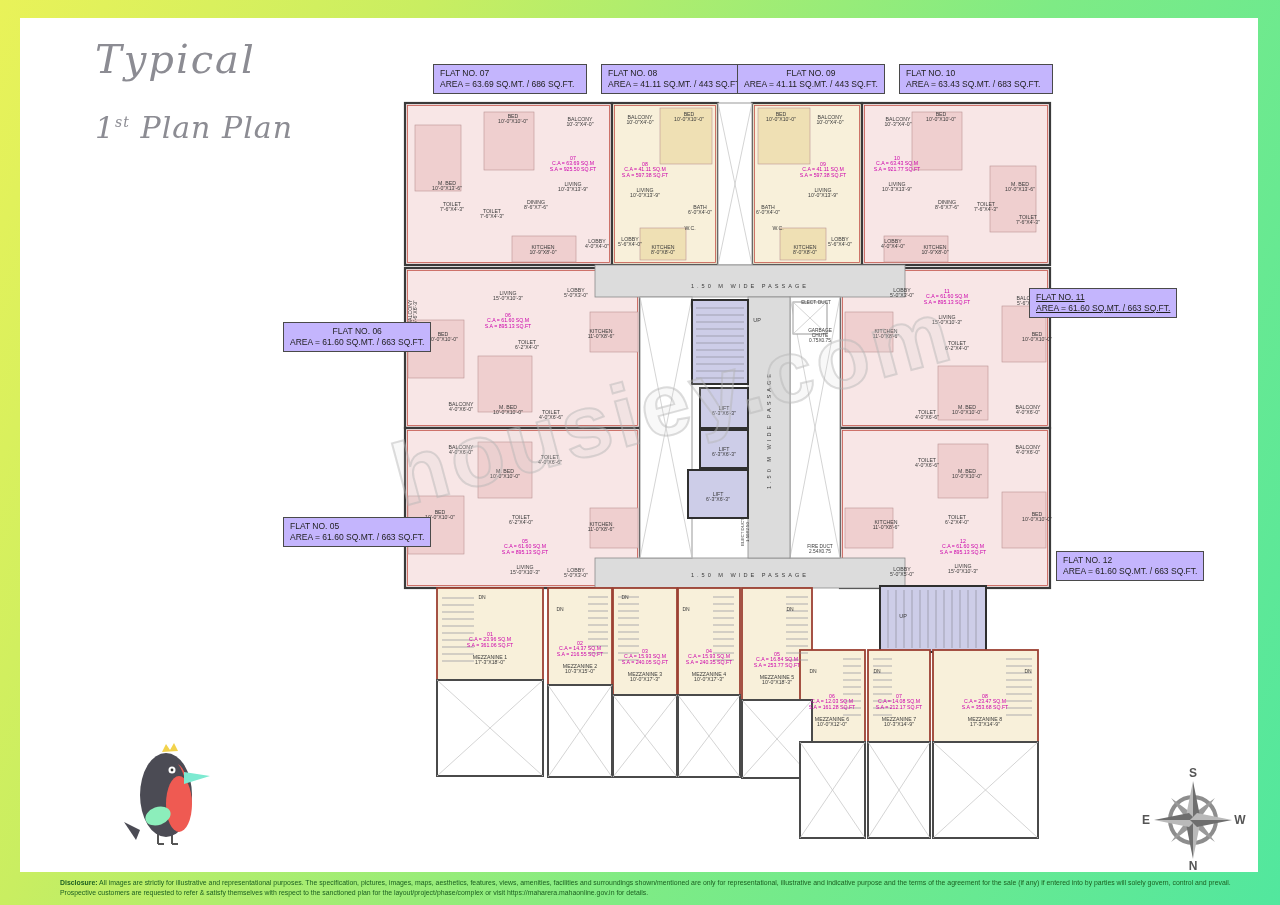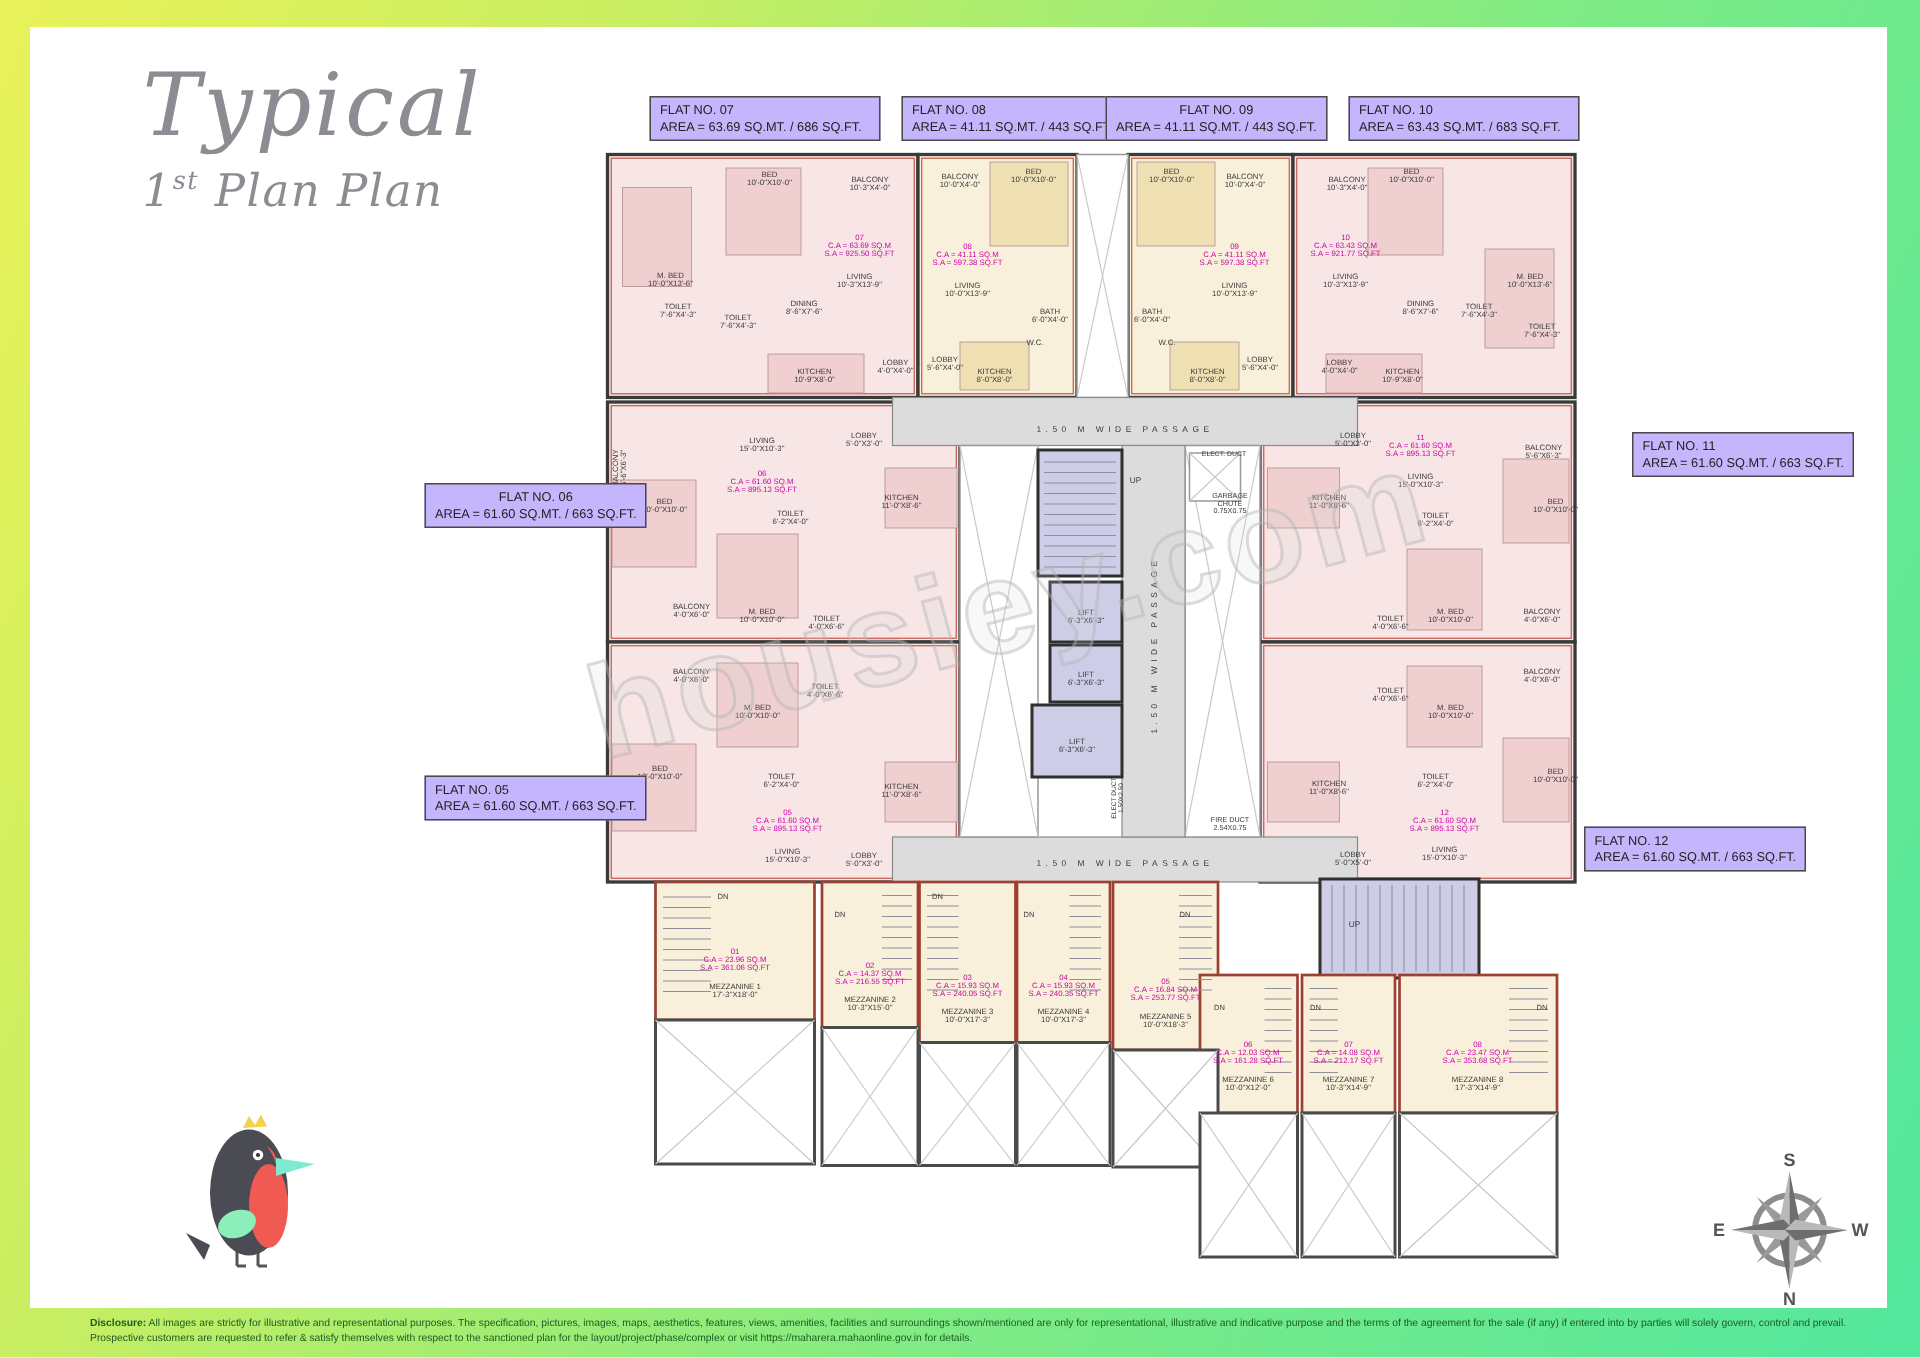--- a/index.html
+++ b/index.html
@@ -5,28 +5,28 @@
   html,body{margin:0;padding:0}
   body{
     width:1280px;height:905px;position:relative;overflow:hidden;
     font-family:"Liberation Sans",sans-serif;
     background:linear-gradient(115deg,#e9f259 0%,#c9ee61 25%,#7eeb85 62%,#52e79e 100%);
   }
   .canvas{position:absolute;left:20px;top:18px;right:22px;bottom:33px;background:#ffffff;}
   .title-main{
     position:absolute;left:95px;top:36px;
     font-family:"DejaVu Serif",serif;font-style:italic;
-    font-size:58px;color:#8c8c93;letter-spacing:2px;
+    font-size:40px;color:#8c8c93;letter-spacing:2px;
   }
   .title-sub{
     position:absolute;left:95px;top:110px;
     font-family:"DejaVu Serif",serif;font-style:italic;
     font-size:30px;color:#8c8c93;letter-spacing:1px;
   }
-  .title-sub sup{font-size:17px;margin-top:38px;}
+  .title-sub sup{font-size:14px;margin-top:38px;}
   .flat-label{
     position:absolute;background:#c4b5fd;border:1px solid #4a4a4a;
     padding:3px 6px;font-size:8.5px;line-height:1.3;color:#222;
     white-space:nowrap;z-index:6;
   }
   #plan{position:absolute;left:0;top:0;z-index:3;}
   .watermark{
     position:absolute;left:385px;top:352px;z-index:4;
     font-size:88px;font-weight:bold;letter-spacing:4px;
     transform:rotate(-15deg);
@@ -71,21 +71,21 @@
       <div>AREA = 63.43 SQ.MT. / 683 SQ.FT.</div>
     </div>
     <div class="flat-label" style="left: 283px; top: 322px; min-width: 124px; text-align: center;">
       <div>FLAT NO. 06</div>
       <div>AREA = 61.60 SQ.MT. / 663 SQ.FT.</div>
     </div>
     <div class="flat-label" style="left: 283px; top: 517px; min-width: 124px;">
       <div>FLAT NO. 05</div>
       <div>AREA = 61.60 SQ.MT. / 663 SQ.FT.</div>
     </div>
-    <div class="flat-label" style="left: 1088px; top: 288px; min-width: 120px;">
+    <div class="flat-label" style="left: 1029px; top: 288px; min-width: 120px; text-decoration: underline;">
       <div>FLAT NO. 11</div>
       <div>AREA = 61.60 SQ.MT. / 663 SQ.FT.</div>
     </div>
     <div class="flat-label" style="left: 1056px; top: 551px; min-width: 120px;">
       <div>FLAT NO. 12</div>
       <div>AREA = 61.60 SQ.MT. / 663 SQ.FT.</div>
     </div>
   </div>
 
 <svg class="bird" width="90" height="105" viewBox="0 0 90 105">

